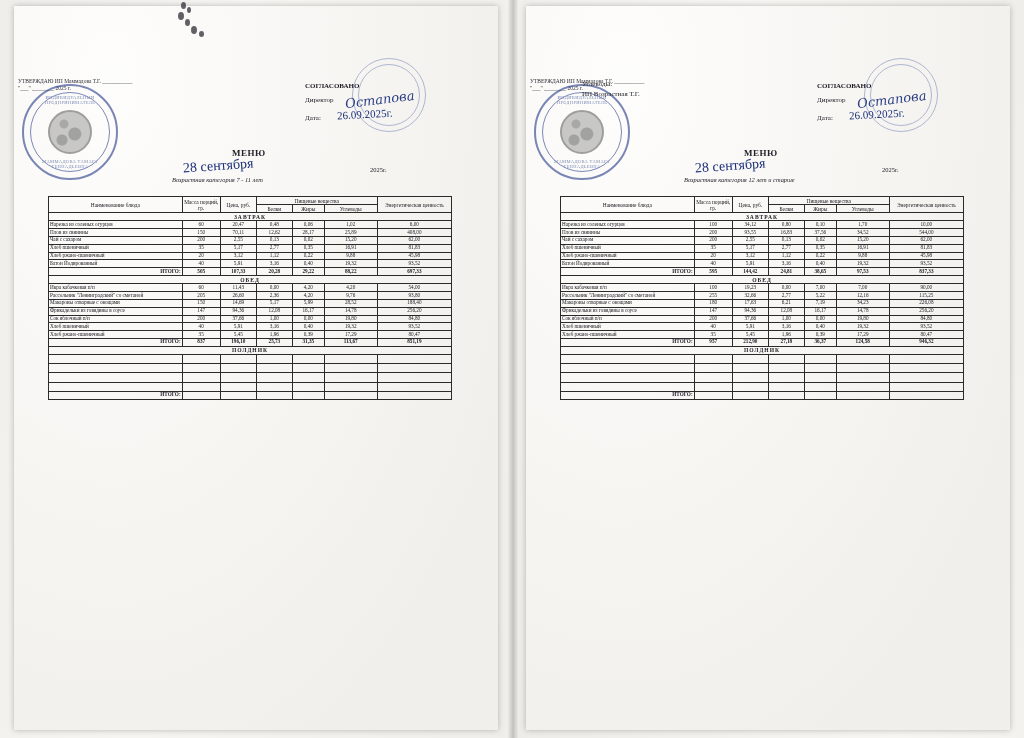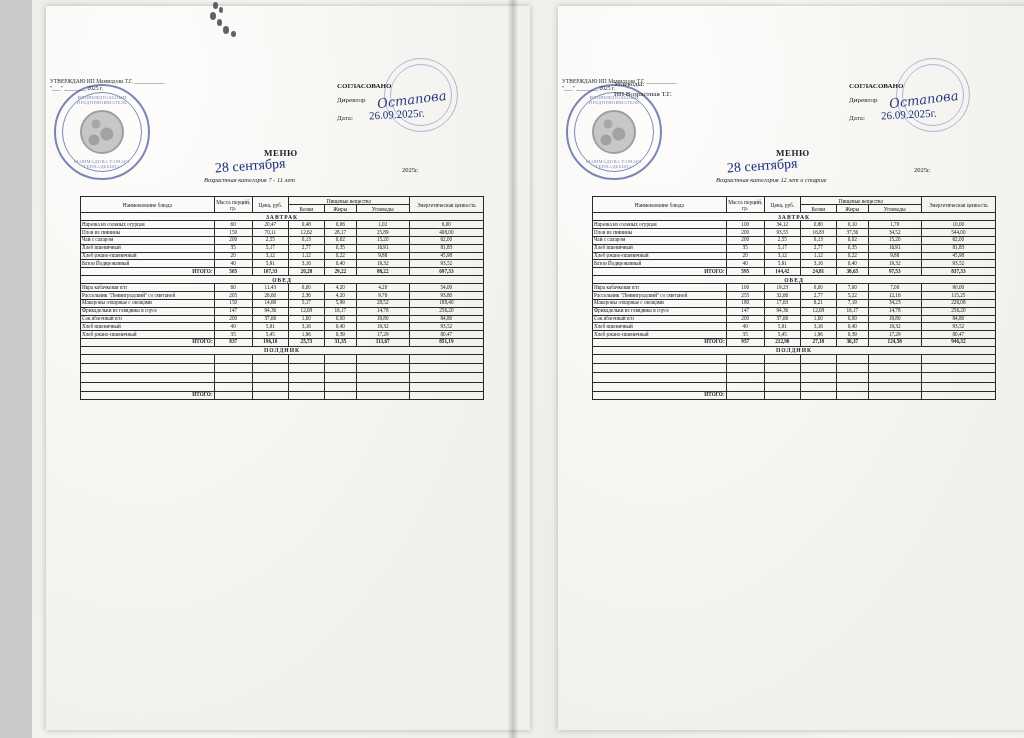--- a/index.html
+++ b/index.html
@@ -9,21 +9,20 @@
     font-family:"Liberation Serif", serif;
     overflow:hidden;
     position:relative;
   }
   .page{
     position:absolute;
     top:0;
     width:512px;height:738px;
     background:#f4f2ee;
     box-sizing:border-box;
-    margin-left:32px;
   }
   .page-left{left:0;background:linear-gradient(100deg,#efeeea 0%,#f6f5f1 40%,#efeeea 100%);}
   .page-right{left:512px;background:linear-gradient(260deg,#efeeea 0%,#f7f6f2 40%,#eeece8 100%);}
   .seam{
     position:absolute;left:508px;top:0;width:10px;height:738px;
     background:linear-gradient(90deg,rgba(0,0,0,0.02),rgba(0,0,0,0.18),rgba(0,0,0,0.02));
   }
   .sheet{
     position:absolute;
     left:14px;top:6px;width:484px;height:724px;

